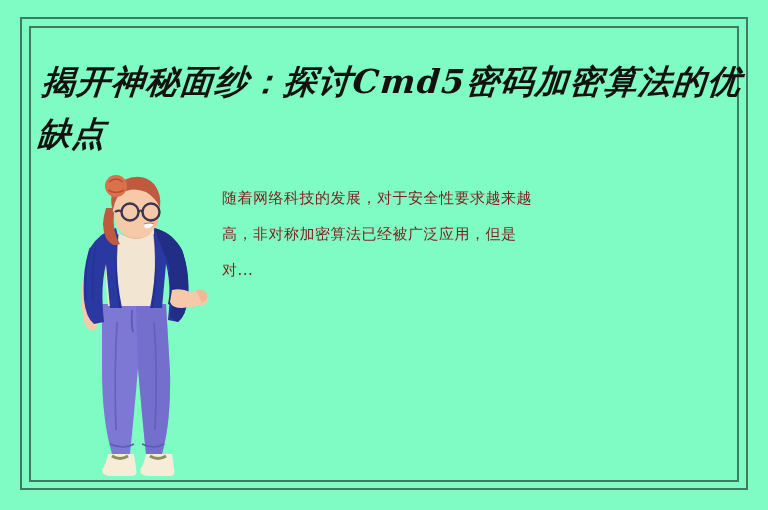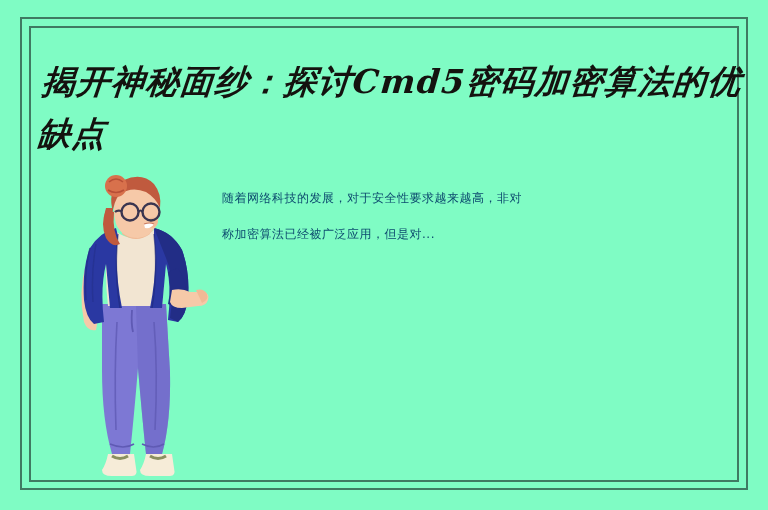--- a/index.html
+++ b/index.html
@@ -57,23 +57,23 @@
     white-space: pre-wrap;
     transform: skewX(-5deg);
   }
 
   
   #excerpt {
     position: absolute;
     left: 222px;
     top: 180px;
     width: 312px;
-    color: #0c4a6e;
+    color: #7f1d1d;
     font-family: "DejaVu Sans", sans-serif;
-    font-size: 12px;
+    font-size: 15px;
     line-height: 36px;
     letter-spacing: 0.5px;
     text-align: left;
   }
 
   
   #illustration {
     position: absolute;
     left: 62px;
     top: 172px;

